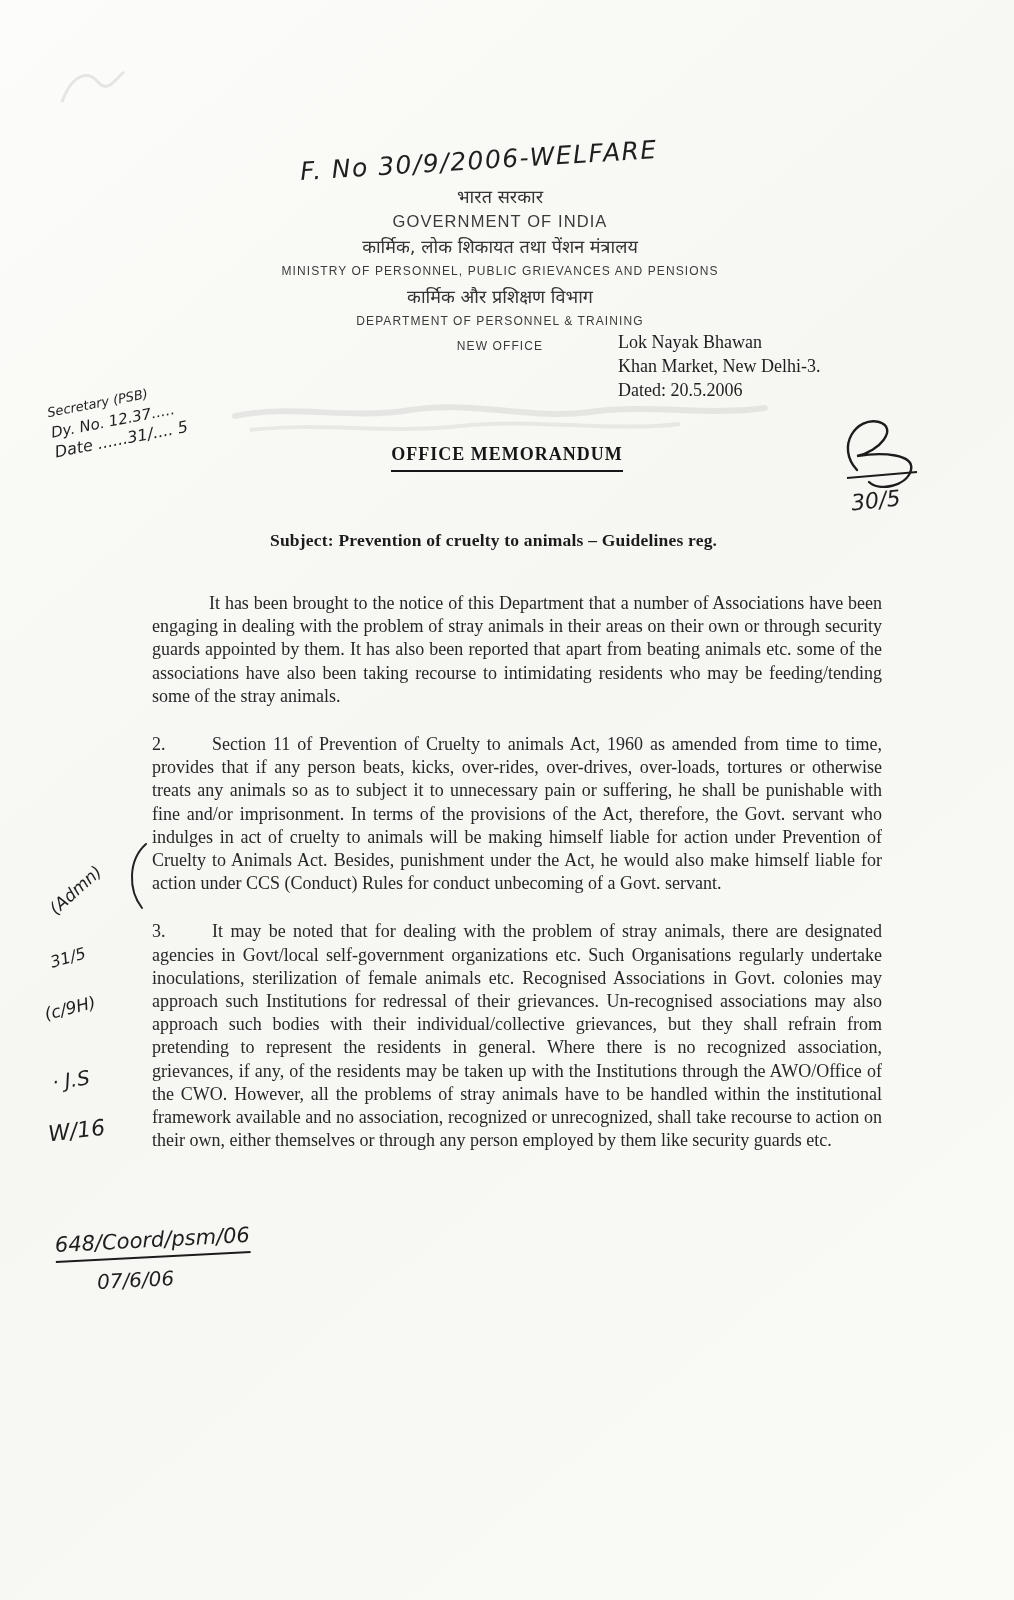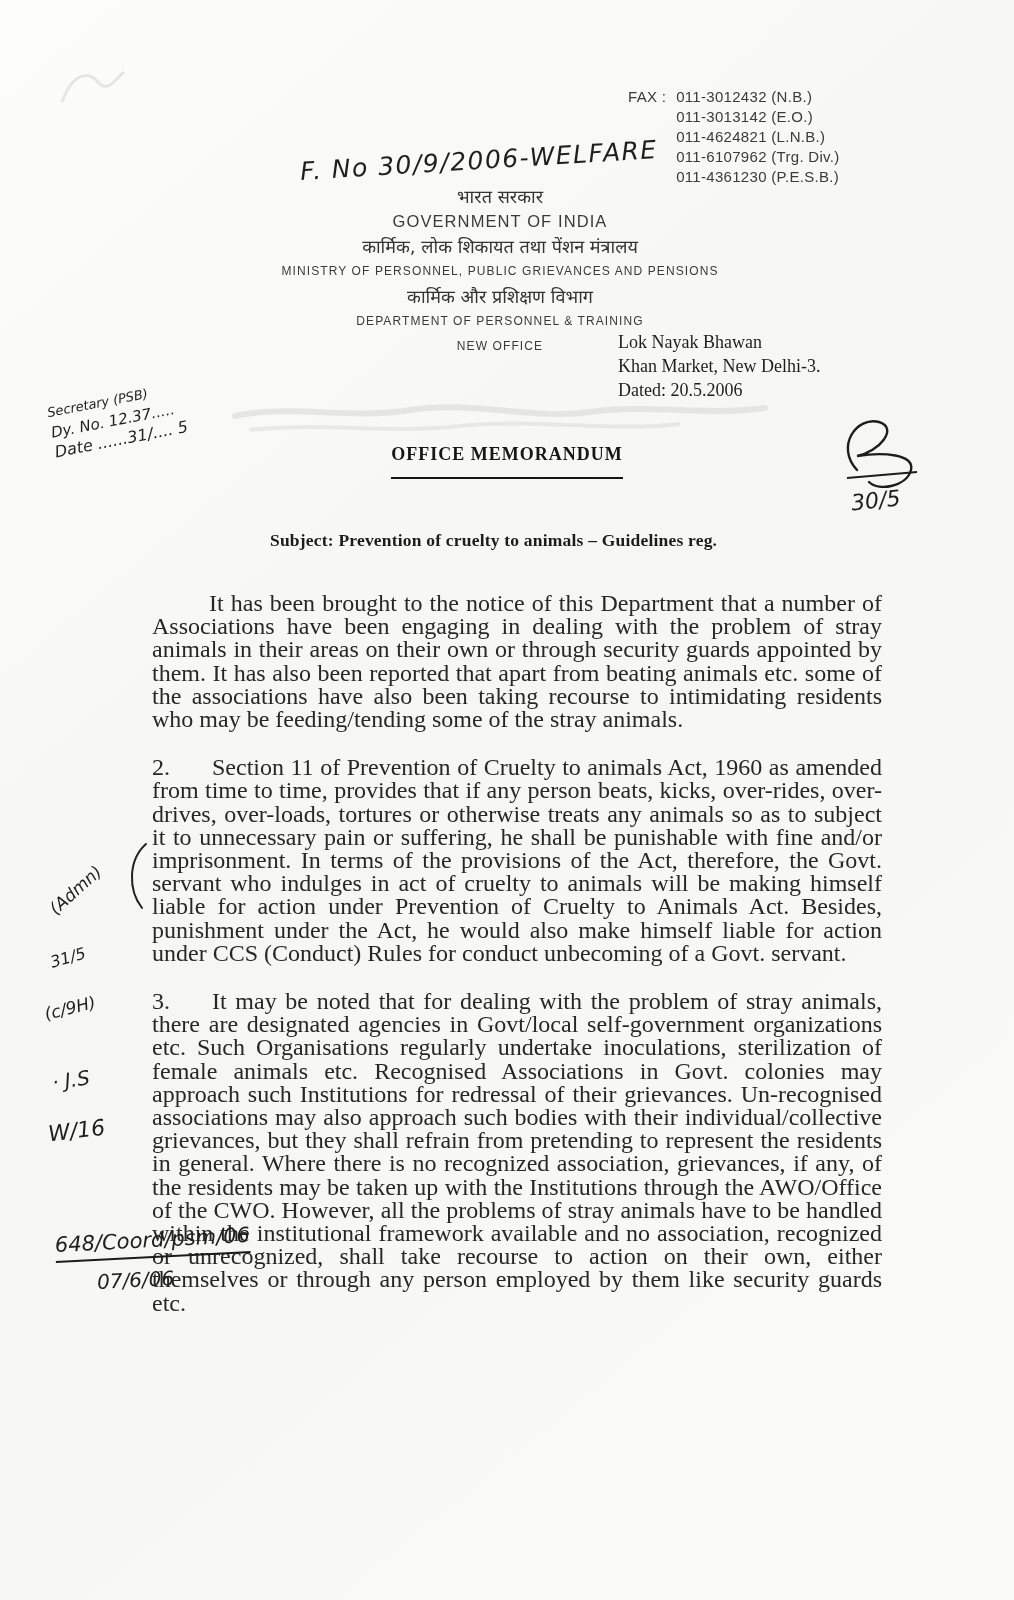--- a/index.html
+++ b/index.html
@@ -27,31 +27,31 @@
   .address-block { position:absolute; top:330px; left:618px; width:262px;
     font-size:18px; line-height:24px; color:#1e1e1e; }
 
   .stamp { position:absolute; top:390px; left:50px; transform:rotate(-11deg);
     font-size:15px; line-height:20px; white-space:nowrap; }
   .stamp .s1 { font-size:13px; }
   .stamp .s3 { font-size:16px; }
 
   .memo-title { position:absolute; top:444px; left:0; width:100%; text-align:center; }
   .memo-title span { font-weight:bold; font-size:18px; letter-spacing:1px; color:#161616;
-    border-bottom:2px solid #161616; padding-bottom:13px;margin-top:40px; }
+    border-bottom:2px solid #161616; padding-bottom:6px;margin-top:40px; }
 
   .signature { position:absolute; top:412px; left:833px; }
   .signature svg { display:block; }
   .sig-note { position:absolute; top:76px; left:18px; font-size:22px; transform:rotate(-6deg); }
 
   .subject { position:absolute; top:530px; left:270px; font-weight:bold; font-size:17.5px;
     color:#1c1c1c; letter-spacing:.2px; }
 
   .memo-body { position:absolute; top:592px; left:152px; width:730px;
-    font-size:24px; line-height:23.2px; text-align:justify; color:#272727; }
+    font-size:18px; line-height:23.2px; text-align:justify; color:#272727; }
   .memo-body p { margin-bottom:25px; }
   .para-indent { text-indent:57px; }
   .pnum { display:inline-block; width:60px; text-indent:0; }
 
   .margin-note { position:absolute; white-space:nowrap; }
   .mn-1 { top:880px; left:44px; font-size:17px; transform:rotate(-42deg); }
   .mn-2 { top:948px; left:50px; font-size:16px; transform:rotate(-16deg); }
   .mn-3 { top:998px; left:44px; font-size:17px; transform:rotate(-14deg); }
   .mn-4 { top:1068px; left:52px; font-size:20px; transform:rotate(-8deg); }
   .mn-5 { top:1118px; left:48px; font-size:22px; transform:rotate(-7deg); }
@@ -71,30 +71,20 @@
 <div class="page">
 
   <svg class="smudge" style="top:386px; left:230px;" width="540" height="52" viewBox="0 0 540 52">
     <path d="M5,30 C60,18 120,34 180,24 C240,14 300,34 360,26 C420,18 480,30 535,22" stroke="#8a8a8a" stroke-width="6" fill="none" stroke-linecap="round"></path>
     <path d="M20,44 C90,36 160,48 230,40 C300,32 380,46 450,38" stroke="#9a9a9a" stroke-width="4" fill="none"></path>
   </svg>
   <svg class="smudge smudge-2" width="70" height="46" viewBox="0 0 70 46">
     <path d="M4,38 C14,10 30,6 40,18 C50,30 58,14 66,8" stroke="#777" stroke-width="3" fill="none"></path>
   </svg>
 
-  <div class="fax-block">
-    <span>FAX :</span>
-    <div class="fax-lines">
-      <div>011-3012432  (N.B.)</div>
-      <div>011-3013142  (E.O.)</div>
-      <div>011-4624821  (L.N.B.)</div>
-      <div>011-6107962  (Trg. Div.)</div>
-      <div>011-4361230  (P.E.S.B.)</div>
-    </div>
-  </div>
 
   <div class="file-no hand">F. No 30/9/2006-WELFARE</div>
 
   <div class="letterhead">
     <div class="lh-hi">भारत सरकार</div>
     <div class="lh-en lh-big">GOVERNMENT OF INDIA</div>
     <div class="lh-hi">कार्मिक, लोक शिकायत तथा पेंशन मंत्रालय</div>
     <div class="lh-en">MINISTRY OF PERSONNEL, PUBLIC GRIEVANCES AND PENSIONS</div>
     <div class="lh-hi">कार्मिक और प्रशिक्षण विभाग</div>
     <div class="lh-en">DEPARTMENT OF PERSONNEL &amp; TRAINING</div>

